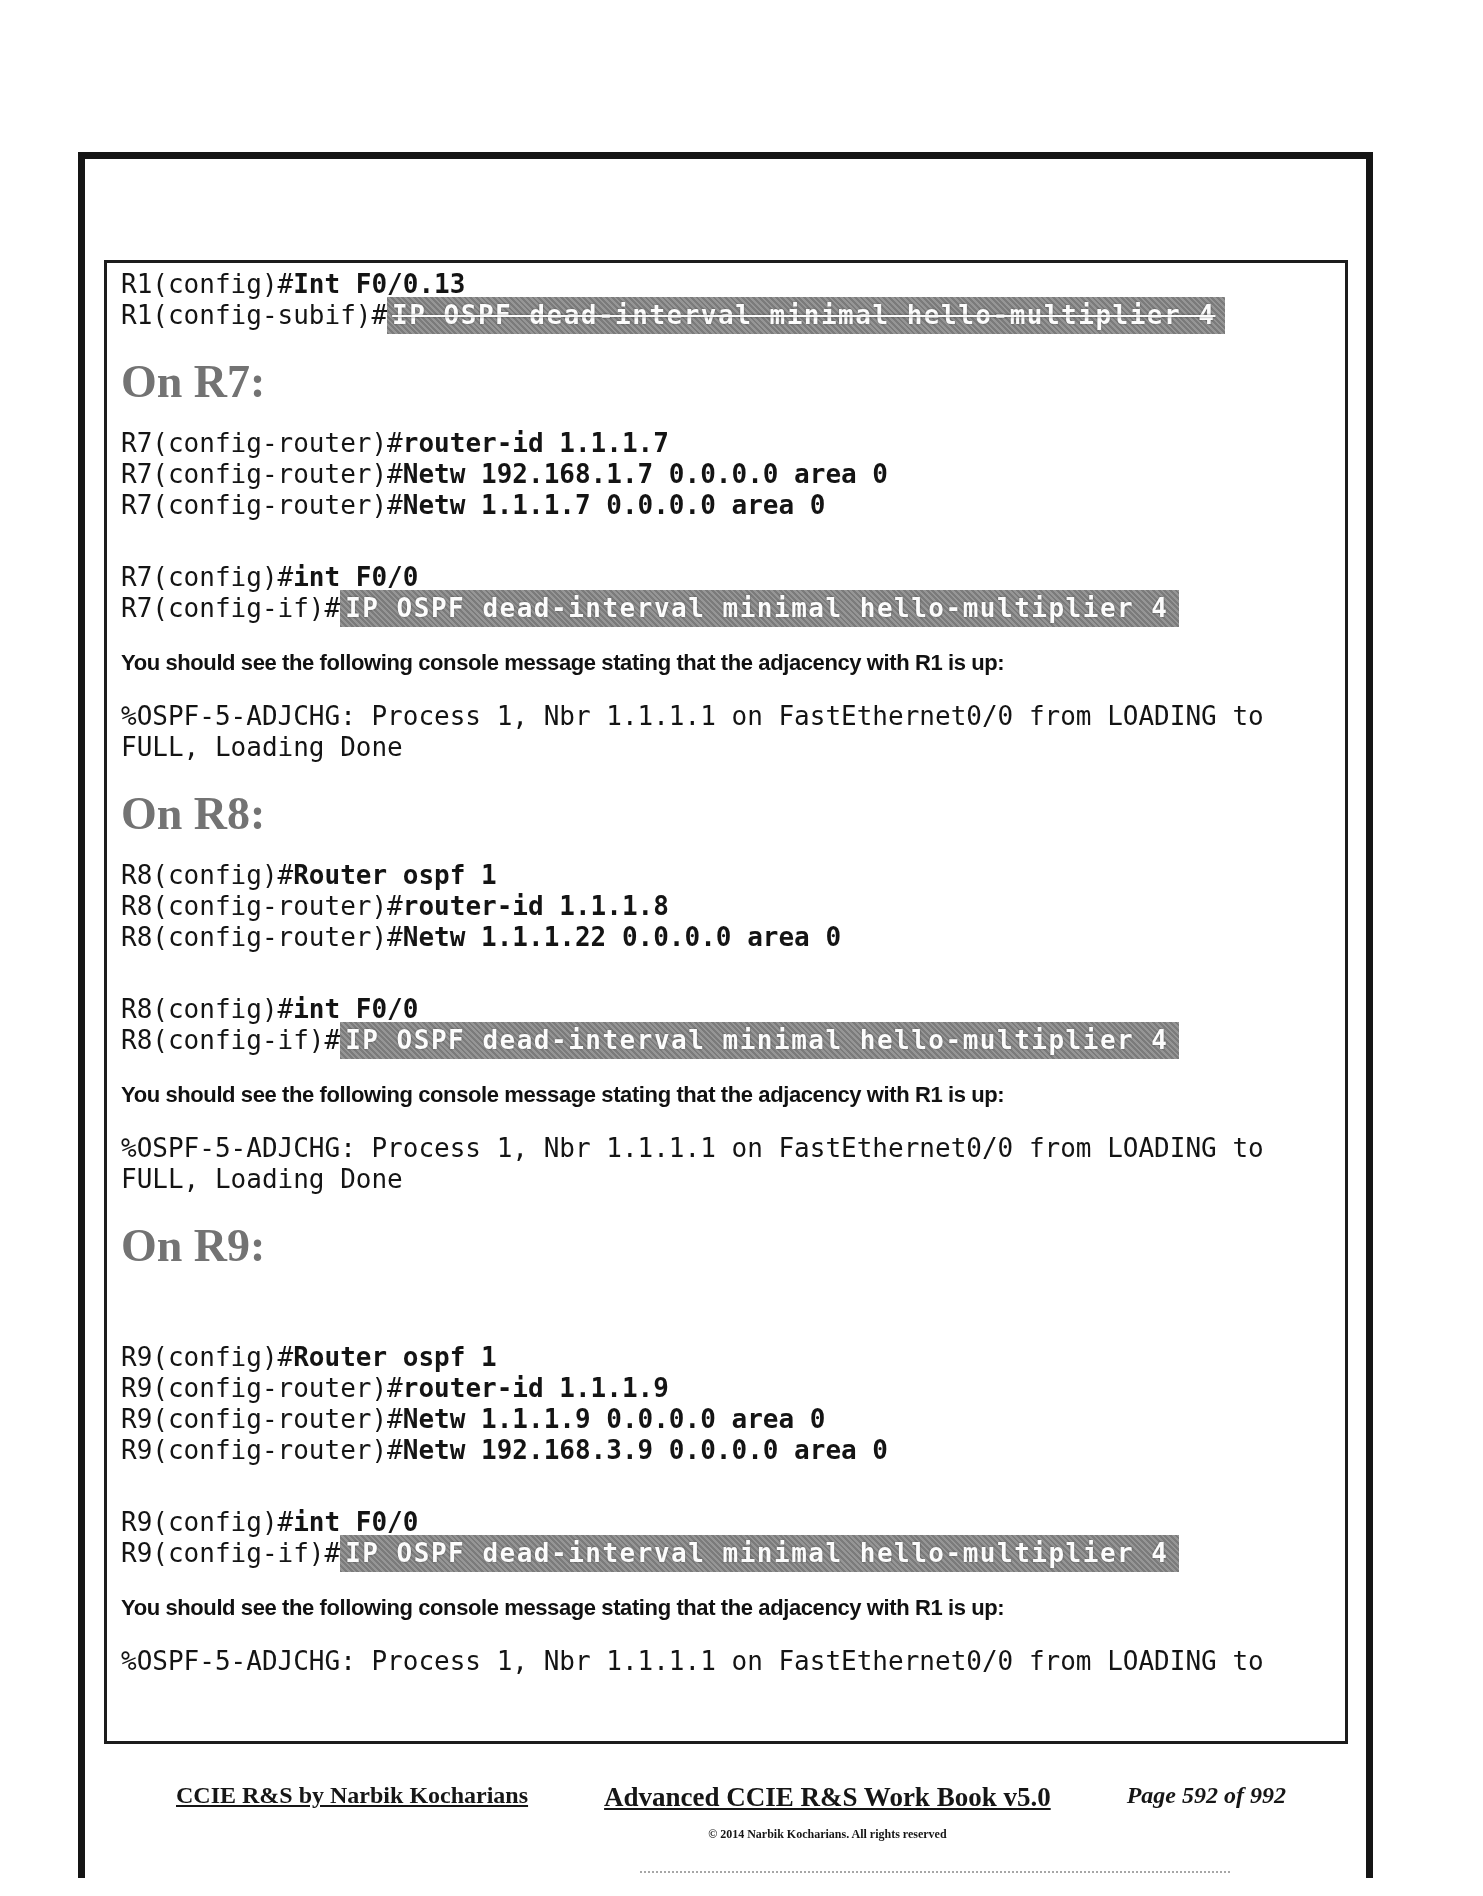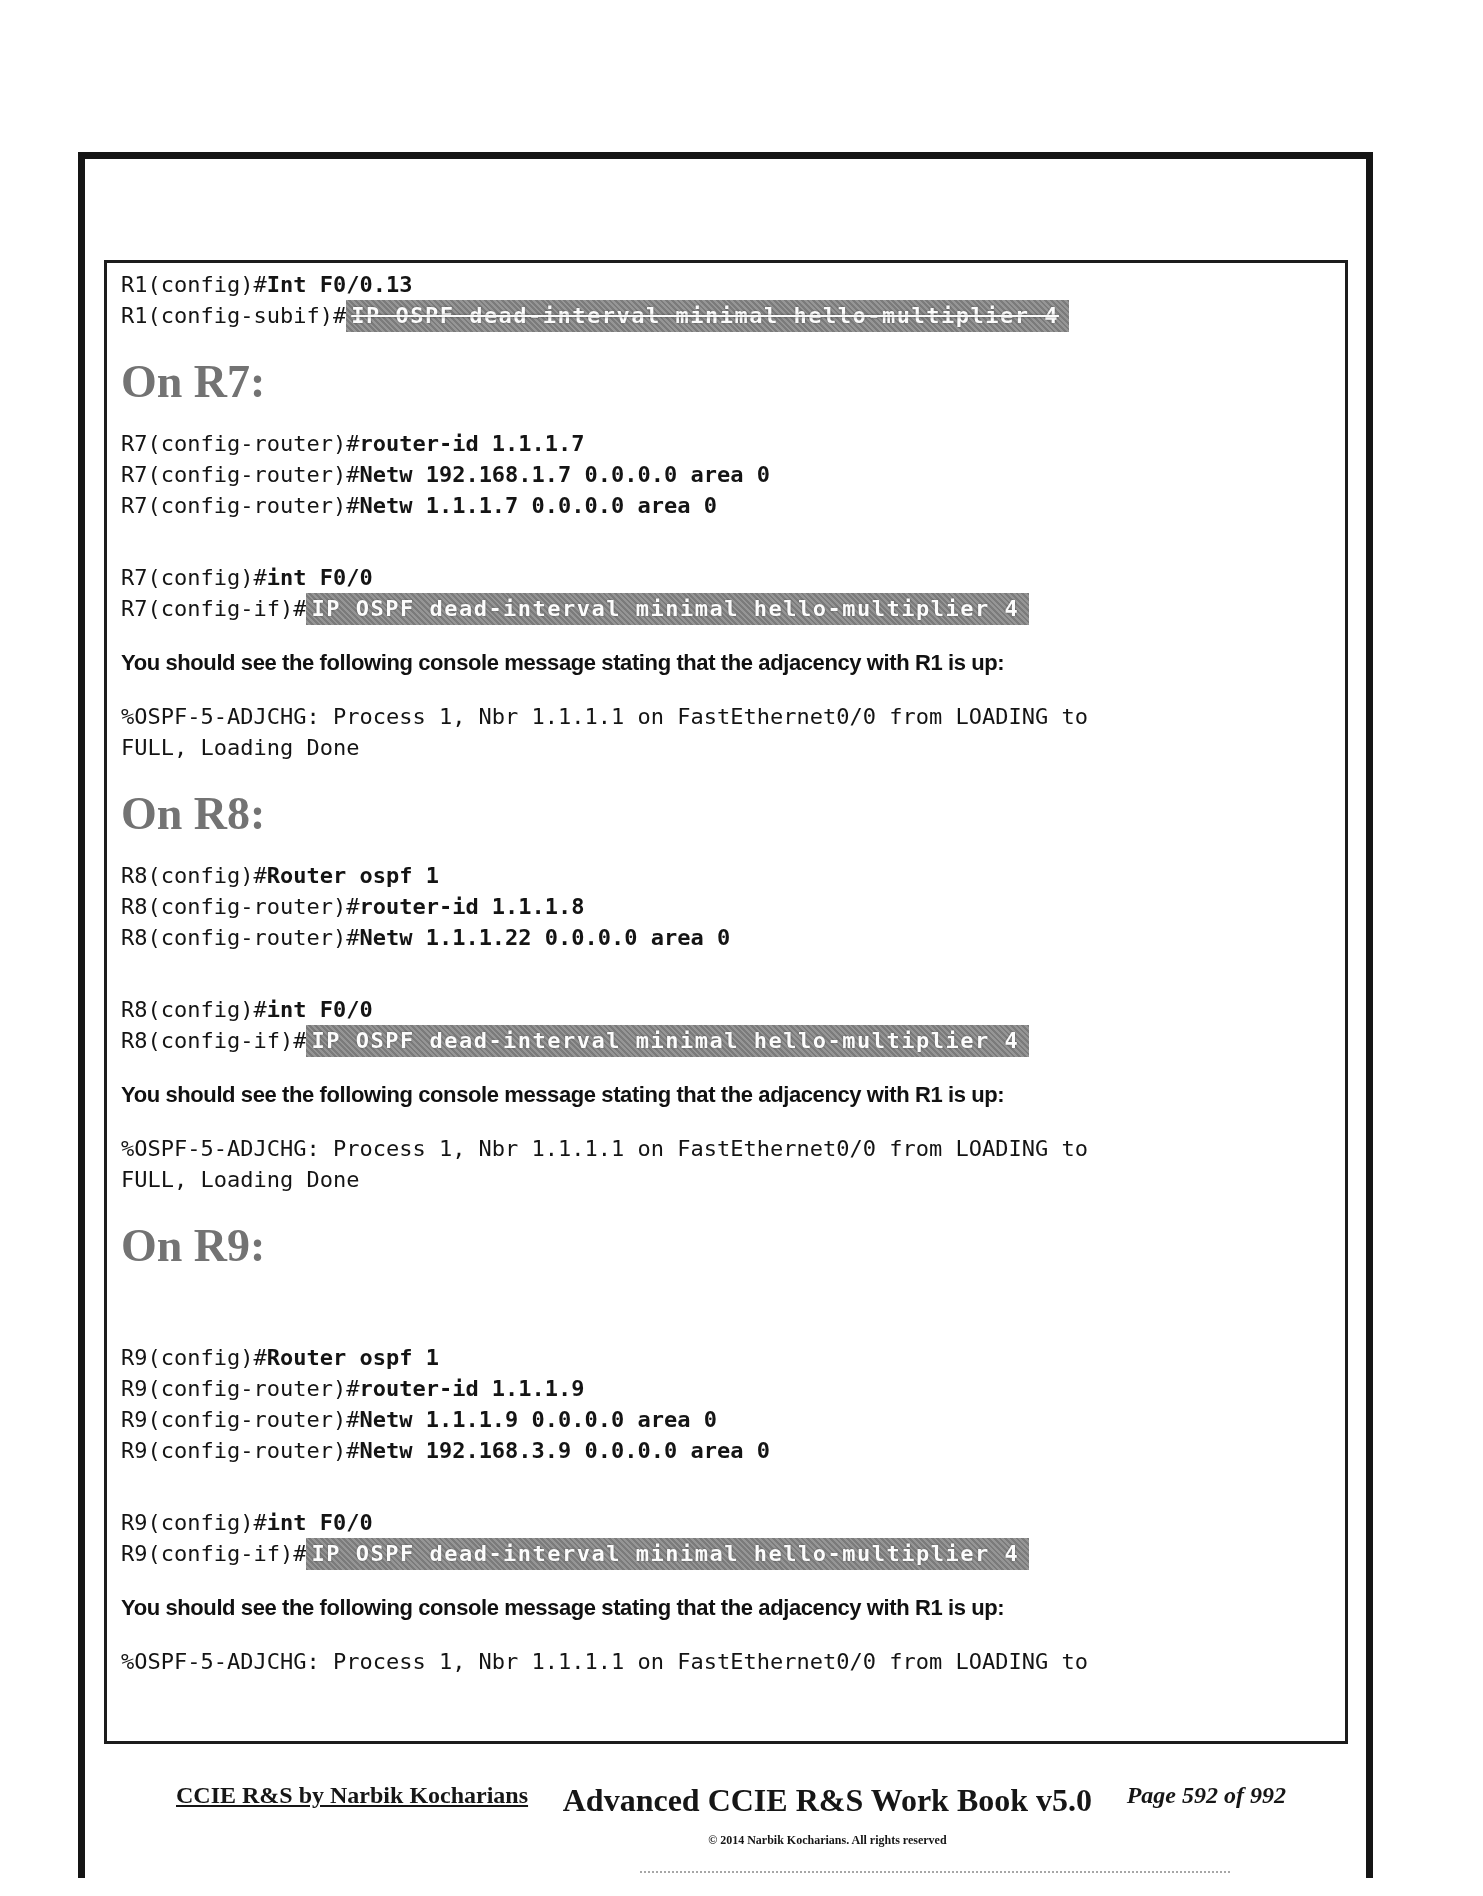--- a/index.html
+++ b/index.html
@@ -15,21 +15,21 @@
     border-top:7px solid #151515;
     border-right:7px solid #151515;
   }
   .inner-box {
     position:absolute; left:104px; top:260px; width:1244px; height:1484px;
     border:3px solid #1c1c1c;
     padding:6px 14px 0 14px;
     background:#ffffff;
   }
   .code-line {
-    font-size:22px; line-height:31px; white-space:pre; color:#141414;
+    font-size:26px; line-height:31px; white-space:pre; color:#141414;
   }
   .cmd { font-weight:bold; }
   .hl {
     font-weight:bold; color:#fcfcfc;
     background-color:#8f8f8f;
     background-image:repeating-linear-gradient(45deg, rgba(0,0,0,0.14) 0 2px, rgba(255,255,255,0.06) 2px 4px);
     padding:3px 10px 4px 5px;
     letter-spacing:1.5px;
     text-shadow:0 0 2px rgba(45,45,45,0.65);
   }
@@ -49,21 +49,21 @@
     margin:23px 0 23px 0; line-height:31px;
   }
   .console-block { margin-top:23px; }
   .footer {
     position:absolute; left:104px; top:1782px; width:1244px;
     display:flex; align-items:flex-start;
     font-family:"Liberation Serif", serif; font-weight:bold; color:#161616;
   }
   .footer-left { font-size:24px; margin-left:72px; white-space:nowrap;text-decoration:underline; }
   .footer-center { flex:1; text-align:center; }
-  .footer-center-title { font-size:32px; }
+  .footer-center-title { font-size:27px;text-decoration:underline; }
   .footer-center-copy { font-size:12px; margin-top:14px; }
   .footer-right { font-size:24px; font-style:italic; margin-right:62px; white-space:nowrap; }
   .scan-artifact {
     position:absolute; left:640px; top:1871px; width:590px; height:0;
     border-top:2px dotted rgba(60,60,60,0.45);
   }
 </style>
 </head>
 <body>
 

